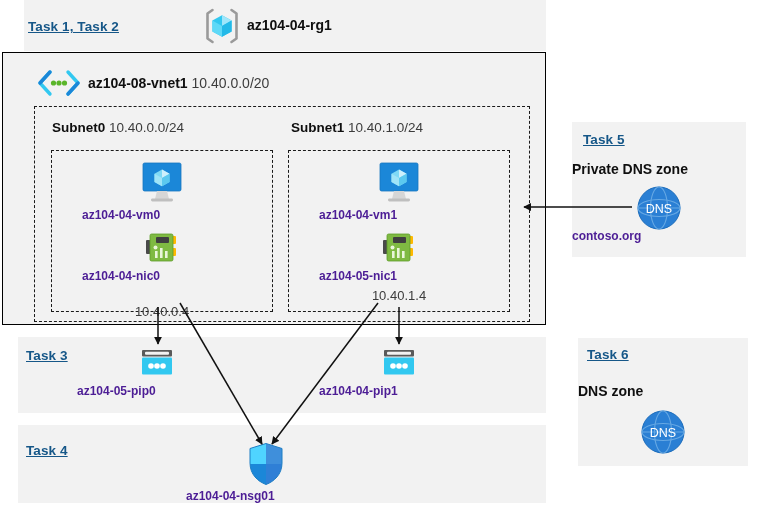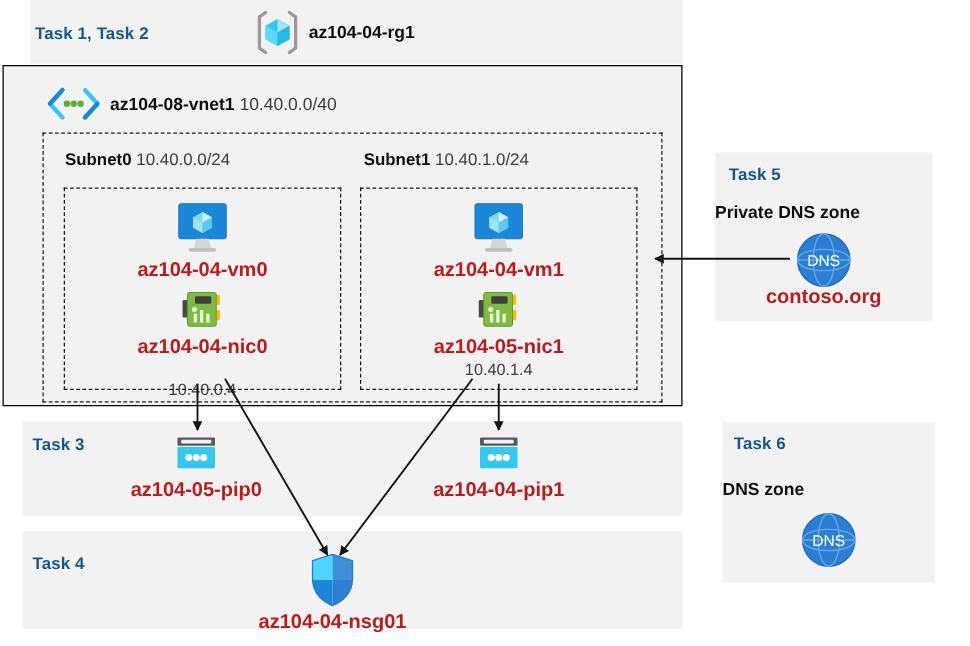--- a/index.html
+++ b/index.html
@@ -14,32 +14,32 @@
     position:absolute;background:#f2f2f2;border:1.5px solid #000000;box-sizing:border-box;
   }
   .dashed-box{
     position:absolute;border:1.6px dashed #1a1a1a;box-sizing:border-box;background:transparent;
   }
   .dashed-inner{
     position:absolute;border:1.4px dashed #1a1a1a;box-sizing:border-box;background:transparent;
   }
   
   .task-label{
-    position:absolute;color:#165788;font-weight:bold;font-size:13.5px;letter-spacing:.1px;white-space:nowrap;
+    position:absolute;color:#165788;font-weight:bold;font-size:13.5px;letter-spacing:.1px;white-space:nowrap;text-decoration:underline;
   }
   .res-title{
     position:absolute;color:#0f0f0f;font-weight:bold;font-size:14px;white-space:nowrap;
   }
   .res-title .thin{font-weight:normal;color:#3c3c3c;}
   .sub-title{
     position:absolute;color:#0f0f0f;font-weight:bold;font-size:13.5px;white-space:nowrap;
   }
   .sub-title .thin{font-weight:normal;color:#3c3c3c;margin-top:48px;}
   .node-label{
-    position:absolute;text-align:center;color:#b91c1c;font-weight:bold;font-size:16px;white-space:nowrap;
+    position:absolute;text-align:left;color:#4c1d95;font-weight:bold;font-size:12px;white-space:nowrap;
   }
   .node-sub{
     position:absolute;text-align:center;color:#3c3c3c;font-weight:normal;font-size:13px;white-space:nowrap;
   }
   .panel-head{
     position:absolute;color:#0f0f0f;font-weight:bold;font-size:14px;white-space:nowrap;
   }
   .icon{position:absolute;}
   svg{display:block;overflow:visible;}
   #edges{position:absolute;left:0;top:0;width:776px;height:517px;pointer-events:none;}
@@ -75,21 +75,21 @@
     <path d="M14 3 L4 14" fill="none" stroke="#1b87d8" stroke-width="3.4" stroke-linecap="round"></path>
     <path d="M42 14 L32 25" fill="none" stroke="#1b87d8" stroke-width="3.4" stroke-linecap="round"></path>
     <circle cx="17.5" cy="14" r="2.6" fill="#5ab52a"></circle>
     <circle cx="23" cy="14" r="2.6" fill="#5ab52a"></circle>
     <circle cx="28.5" cy="14" r="2.6" fill="#5ab52a"></circle>
   </svg>
 </div>
 
 <div class="res-title" style="left:88px;top:75px;">
   <span>az104-08-vnet1</span>
-  <span class="thin">10.40.0.0/40</span>
+  <span class="thin">10.40.0.0/20</span>
 </div>
 
 <div class="dashed-box" style="left:34px;top:106px;width:496px;height:216px;"></div>
 
 <div class="sub-title" style="left:52px;top:120px;">
   <span>Subnet0</span>
   <span class="thin">10.40.0.0/24</span>
 </div>
 <div class="dashed-inner" style="left:51px;top:150px;width:222px;height:162px;"></div>
 

